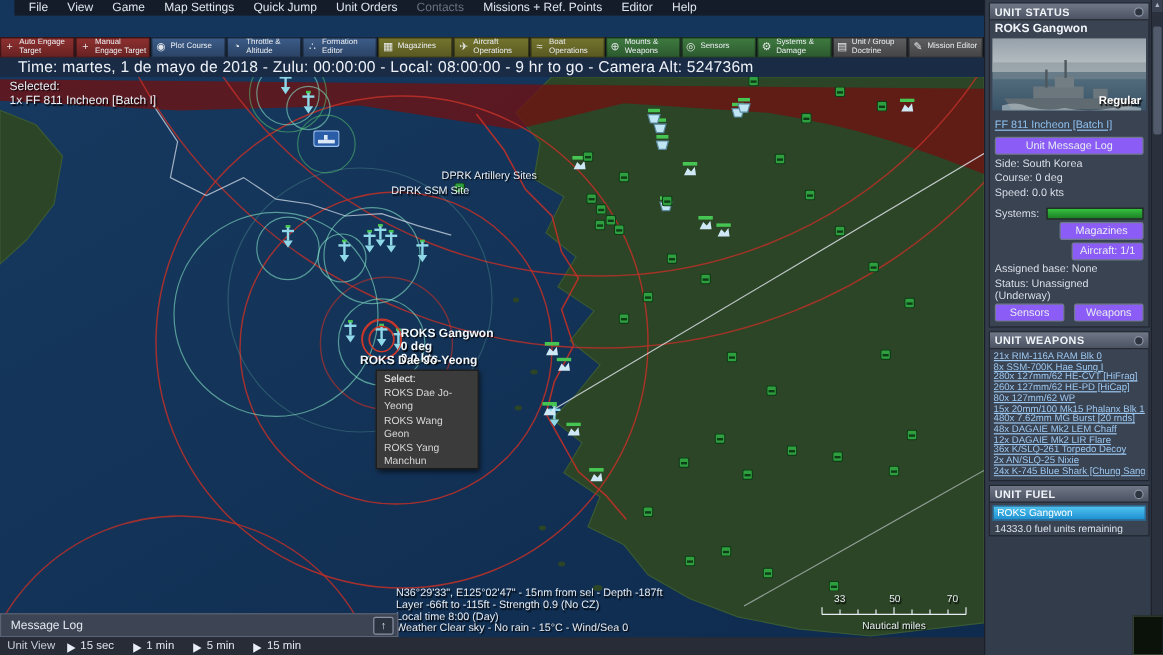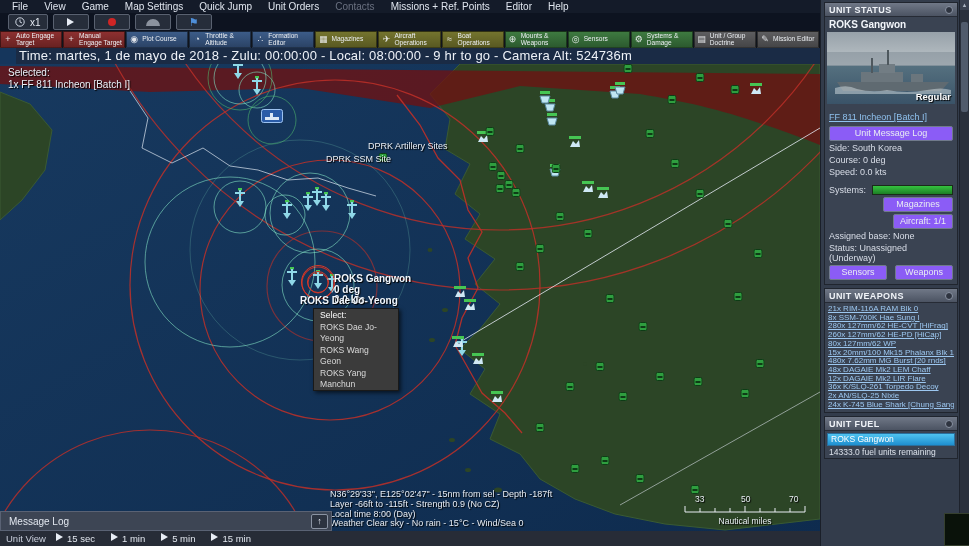--- a/index.html
+++ b/index.html
@@ -1,18 +1,18 @@
 <!DOCTYPE html>
 <html><head>
 <meta charset="utf-8">
 <style>
   html,body{margin:0;padding:0;background:#0b1420;}
   #app{position:relative;width:969px;height:546px;overflow:hidden;font-family:"Liberation Sans",sans-serif;background:#15365c;}
   
-  #menubar{position:absolute;left:0;top:0;width:820px;height:13px;background:#141b29;display:flex;align-items:center;padding-left:4px;z-index:9;}
+  #menubar{position:absolute;left:12px;top:0;width:820px;height:13px;background:#141b29;display:flex;align-items:center;padding-left:4px;z-index:9;}
   .menu-item{font-size:10px;color:#dfe5ee;padding:0 8px;line-height:13px;white-space:nowrap;cursor:default;}
   .menu-item.dim{color:#6a7180;}
   
   #transport{position:absolute;left:0;top:13px;width:820px;height:18px;background:#0d1320;display:flex;align-items:center;gap:5px;padding-left:8px;z-index:9;}
   .tbtn{height:14px;min-width:22px;background:#262d3a;border:1px solid#59617000;border:1px solid #596170;border-radius:2px;color:#e6ebf3;display:flex;align-items:center;justify-content:center;font-size:10px;padding:0 6px;gap:5px;}
   .dot-red{width:8px;height:8px;border-radius:50%;background:#cf2525;}
   .dome{width:14px;height:7px;border-radius:7px 7px 0 0;background:#8b929e;}
   .flag{color:#4f8fd9;font-size:11px;line-height:10px;}
   
   #toolbar{position:absolute;left:0;top:31px;width:820px;height:17px;display:flex;z-index:9;background:#10141c;}
@@ -21,21 +21,21 @@
   .c-red{background:linear-gradient(#8d3030,#692222);}
   .c-blue{background:linear-gradient(#3c5c88,#2b4366);}
   .c-olive{background:linear-gradient(#74742e,#595922);}
   .c-green{background:linear-gradient(#3e7a40,#2c5a2f);}
   .c-gray{background:linear-gradient(#5e5e60,#454547);}
   .i-eng::before{content:"+";} .i-plot::before{content:"◉";} .i-thr::before{content:"◔";}
   .i-form::before{content:"∴";} .i-mag::before{content:"▦";} .i-air::before{content:"✈";}
   .i-boat::before{content:"≈";} .i-mnt::before{content:"⊕";} .i-sen::before{content:"◎";}
   .i-sys::before{content:"⚙";} .i-doc::before{content:"▤";} .i-mis::before{content:"✎";}
   
-  #timebar{position:absolute;left:16px;top:48px;width:820px;height:16px;background:#1a2b45;color:#eef2f8;font-size:13px;line-height:16px;padding-left:3px;letter-spacing:.2px;white-space:nowrap;z-index:9;}
+  #timebar{position:absolute;left:0;top:48px;width:820px;height:16px;background:#1a2b45;color:#eef2f8;font-size:13px;line-height:16px;padding-left:15px;letter-spacing:.2px;white-space:nowrap;z-index:9;}
   
   #map{position:absolute;left:0;top:64px;width:820px;height:482px;overflow:hidden;background:linear-gradient(135deg,#17395f,#0f2c50);}
   #map svg.art{position:absolute;left:0;top:0;z-index:1;}
   #markers{position:absolute;left:0;top:0;width:100%;height:100%;z-index:2;}
   .mk{position:absolute;transform:translate(-50%,-50%);}
   .mk-ship_sel::before,.mk-ship_sel::after{content:"";position:absolute;border:1px solid #d23a2a;border-radius:50%;left:50%;top:50%;transform:translate(-50%,-50%);}
   .mk-ship_sel::before{width:20px;height:20px;} .mk-ship_sel::after{width:32px;height:32px;}
   .area-label{position:absolute;color:#e9eef4;font-size:9px;text-shadow:1px 1px 1px #000;white-space:nowrap;z-index:3;}
   #sel-block{position:absolute;left:8px;top:3px;color:#e8f0f8;font-size:10px;line-height:12px;text-shadow:1px 1px 1px #000;z-index:4;}
   #unit-callout{position:absolute;left:334px;top:210px;color:#f2f7fc;font-size:10px;font-weight:bold;line-height:10.5px;text-shadow:1px 1px 1px #000;z-index:3;}
@@ -47,31 +47,31 @@
   #scalebar{position:absolute;left:683px;top:430px;width:124px;z-index:4;color:#e8edf3;font-size:8.5px;text-shadow:1px 1px 1px #000;}
   #scalebar .nums{position:relative;height:10px;}
   #scalebar .nums span{position:absolute;}
   #scalebar .caption{text-align:center;margin-top:1px;}
   
   #msglog{position:absolute;left:0;top:511px;width:332px;height:20px;background:#3d4554;border:1px solid #5a6274;display:flex;align-items:center;justify-content:space-between;padding:0 3px 0 8px;z-index:6;box-sizing:border-box;}
   #msglog .t{font-size:10px;color:#e2e7ef;}
   #msglog .up{width:15px;height:13px;border:1px solid #8a93a3;background:#2c3340;color:#e8edf5;font-size:9px;line-height:12px;text-align:center;border-radius:2px;}
   #bottombar{position:absolute;left:0;top:531px;width:820px;height:15px;background:#272c37;display:flex;align-items:center;gap:6px;padding-left:6px;z-index:6;}
   #bottombar .lbl{font-size:9.5px;color:#c8cedb;margin-right:4px;}
-  .ivl{display:flex;align-items:flex-start;gap:4px;margin-right:10px;}
+  .ivl{display:flex;align-items:flex-end;gap:4px;margin-right:10px;}
   .play{width:0;height:0;border-left:7px solid #e8edf5;border-top:4.5px solid transparent;border-bottom:4.5px solid transparent;}
   .ivl .tx{font-size:9.5px;color:#e2e7ef;}
   
   #sidebar{position:absolute;left:820px;top:0;width:149px;height:546px;background:#333c4b;border-left:1px solid #1a1f29;box-sizing:border-box;padding:2px 11px 2px 3px;z-index:10;}
   .panel{border:1px solid #20252e;background:#3a4352;margin-bottom:3px;}
   .hdr{height:13px;background:linear-gradient(#707887,#4b5362);border-bottom:1px solid #262b35;color:#f0f3f8;font-size:9px;font-weight:bold;letter-spacing:.4px;display:flex;align-items:center;justify-content:space-between;padding:0 4px;}
   .pin{width:6px;height:6px;border-radius:50%;background:#2e3440;border:1px solid #8a93a3;}
   .srow{font-size:9px;color:#d9dee8;margin:2px 4px;}
   .unitname{font-size:10px;font-weight:bold;color:#f2f5fa;margin:2px 4px;}
-  #photo{position:relative;height:72px;margin:1px 2px;background:linear-gradient(#97a1a9 0%,#bdc5c9 46%,#55707f 47%,#3a5368 100%);overflow:hidden;}
+  #photo{position:relative;height:60px;margin:1px 2px;background:linear-gradient(#97a1a9 0%,#bdc5c9 46%,#55707f 47%,#3a5368 100%);overflow:hidden;}
   #photo .reg{position:absolute;right:4px;bottom:2px;color:#fff;font-size:9.5px;font-weight:bold;text-shadow:1px 1px 1px #000;}
   a.lnk{color:#8fc1ee;text-decoration:underline;font-size:9px;}
   .sbtn{background:#8b5cf6;border:1px solid #707a8c;color:#e8ecf3;font-size:9px;line-height:13px;text-align:center;border-radius:2px;cursor:default;}
   .w100{display:block;margin:2px 4px;}
   .flexr{display:flex;align-items:center;margin:2px 4px;}
   .dmgv{font-weight:bold;color:#ffffff;font-size:9.5px;margin-left:14px;flex:1;}
   .sysbar{flex:1;height:8px;margin-left:6px;background:linear-gradient(#35c23f,#1d7f25);border:1px solid #1a2a1a;}
   .rgt{margin-left:auto;}
   .wlist{padding:2px 3px 3px 3px;}
   .wlist a{display:block;font-size:8px;line-height:8.7px;color:#9cc7f0;text-decoration:underline;white-space:nowrap;overflow:hidden;}
@@ -94,41 +94,20 @@
     <span class="menu-item">Game</span>
     <span class="menu-item">Map Settings</span>
     <span class="menu-item">Quick Jump</span>
     <span class="menu-item">Unit Orders</span>
     <span class="menu-item dim">Contacts</span>
     <span class="menu-item">Missions + Ref. Points</span>
     <span class="menu-item">Editor</span>
     <span class="menu-item">Help</span>
   </div>
 
-  <div id="transport">
-    <div class="tbtn">
-      <svg width="10" height="10" viewBox="0 0 10 10">
-          <circle cx="5" cy="5" r="4.2" fill="none" stroke="#cfd6e2" stroke-width="1"></circle>
-          <path d="M5 2.5 L5 5 L7 6" stroke="#cfd6e2" stroke-width="1" fill="none"></path>
-        </svg>
-      <span>x1</span>
-    </div>
-    <div class="tbtn">
-        <span class="play"></span>
-      </div>
-    <div class="tbtn">
-        <span class="dot-red"></span>
-      </div>
-    <div class="tbtn">
-        <span class="dome"></span>
-      </div>
-    <div class="tbtn">
-        <span class="flag">⚑</span>
-      </div>
-  </div>
 
   <div id="toolbar">
     <div class="tbb c-red">
         <span class="ti i-eng"></span>
         <span>Auto Engage Target</span>
       </div>
     <div class="tbb c-red">
         <span class="ti i-eng"></span>
         <span>Manual Engage Target</span>
       </div>

